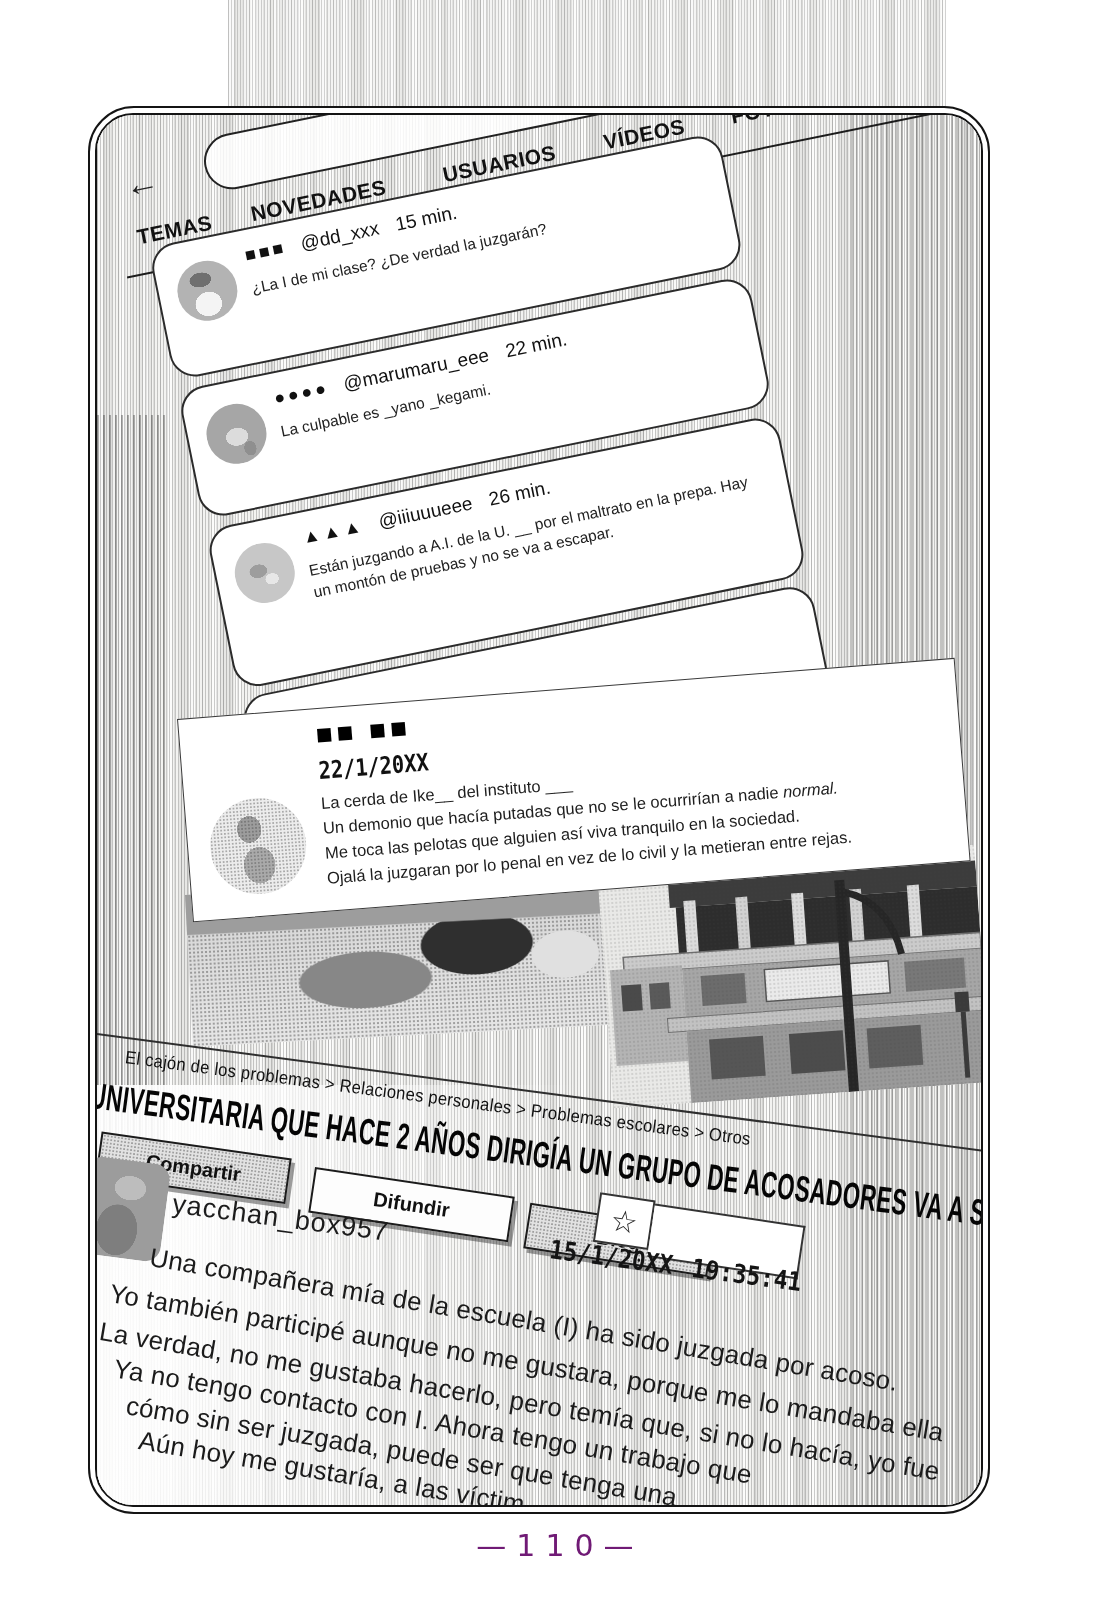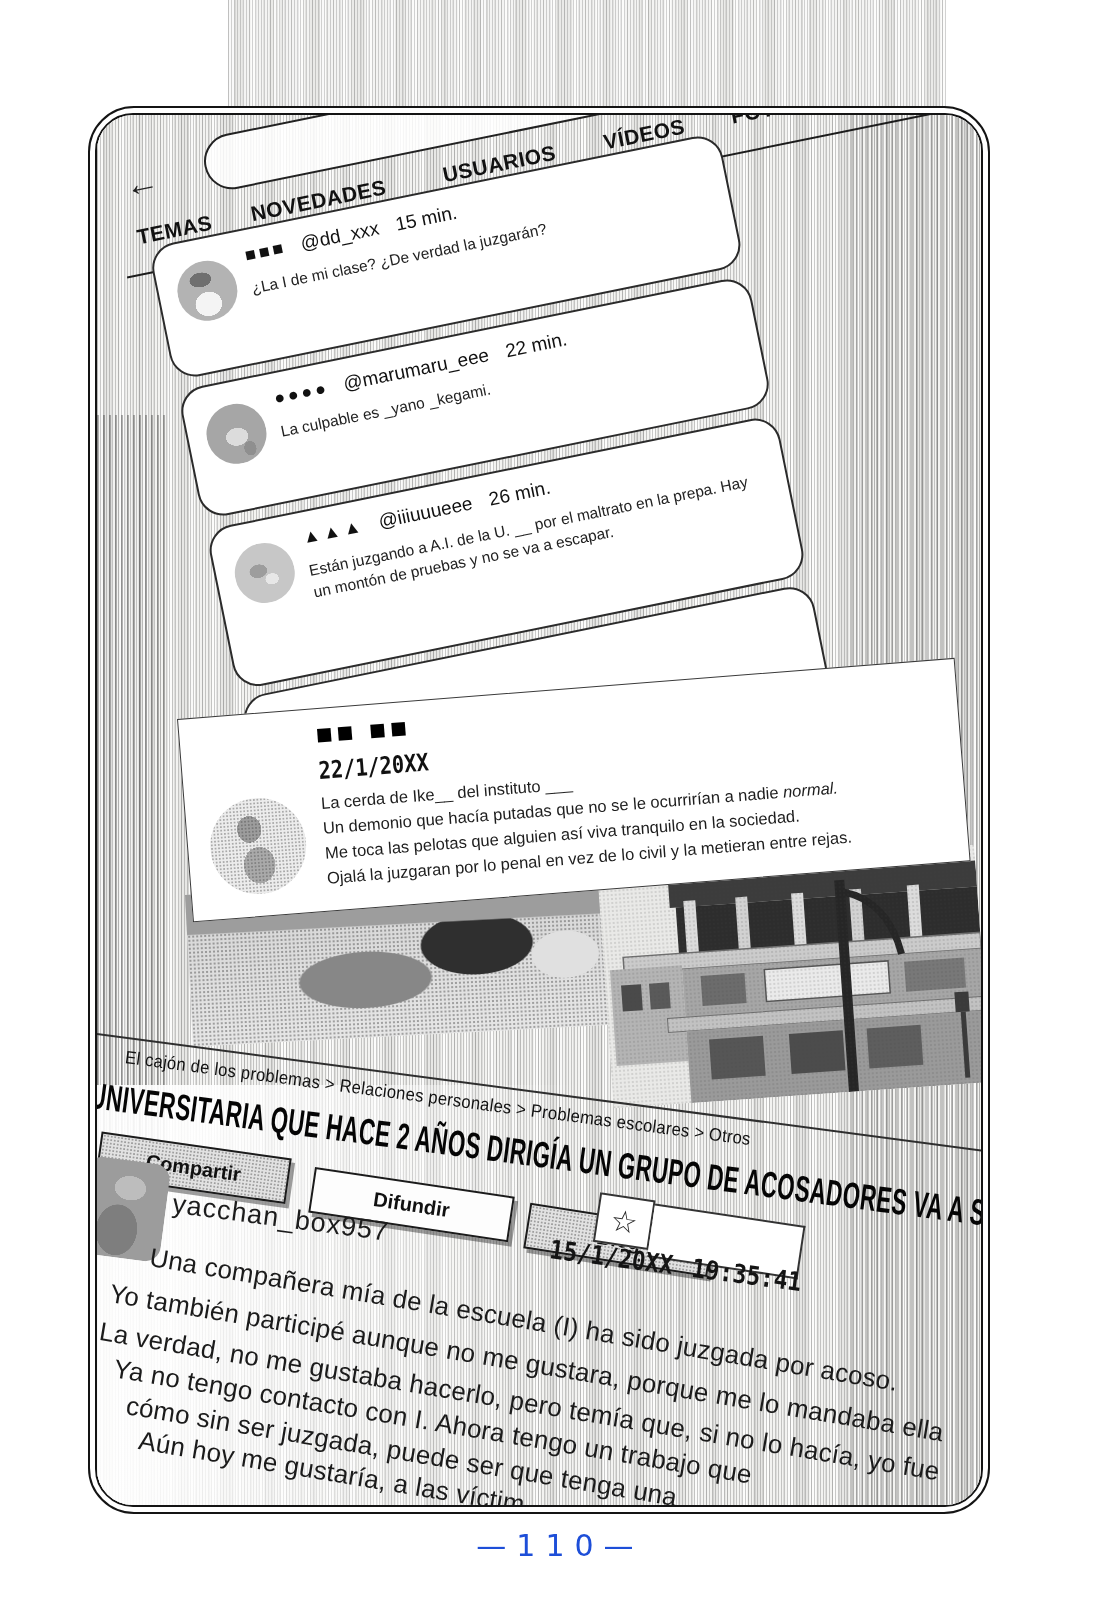--- a/index.html
+++ b/index.html
@@ -127,21 +127,21 @@
   .count-cell{width:150px;height:50px;border:2px solid #333;border-left:none;background:#fff;margin-top:3px;}
   .datetime{position:absolute;left:478px;top:146px;font-family:"DejaVu Sans Mono",monospace;
     font-size:26px;font-weight:bold;color:#141414;transform:scaleX(.88);transform-origin:0 0;white-space:nowrap;}
   .dt-time{margin-left:22px;}
   .body-line{position:absolute;font-size:26px;color:#1b1b1b;white-space:nowrap;
     transform:rotate(2deg);transform-origin:0 0;letter-spacing:.2px;}
   .bl-0{left:83px;top:206px;} .bl-1{left:48px;top:247px;} .bl-2{left:43px;top:286px;}
   .bl-3{left:62px;top:321px;} .bl-4{left:79px;top:356px;} .bl-5{left:96px;top:389px;}
 
   .page-number{position:absolute;left:0;right:0;top:1528px;text-align:center;
-    font-size:30px;letter-spacing:10px;color:#1d4ed8;font-family:"DejaVu Sans",sans-serif;}
+    font-size:30px;letter-spacing:10px;color:#701a75;font-family:"DejaVu Sans",sans-serif;}
   .italic{font-style:italic;}
 </style>
 </head>
 <body>
 
 <div class="top-bleed hatch"></div>
 
 <div class="frame">
   <div class="frame-inner">
     <div class="bg-fill hatch"></div>

